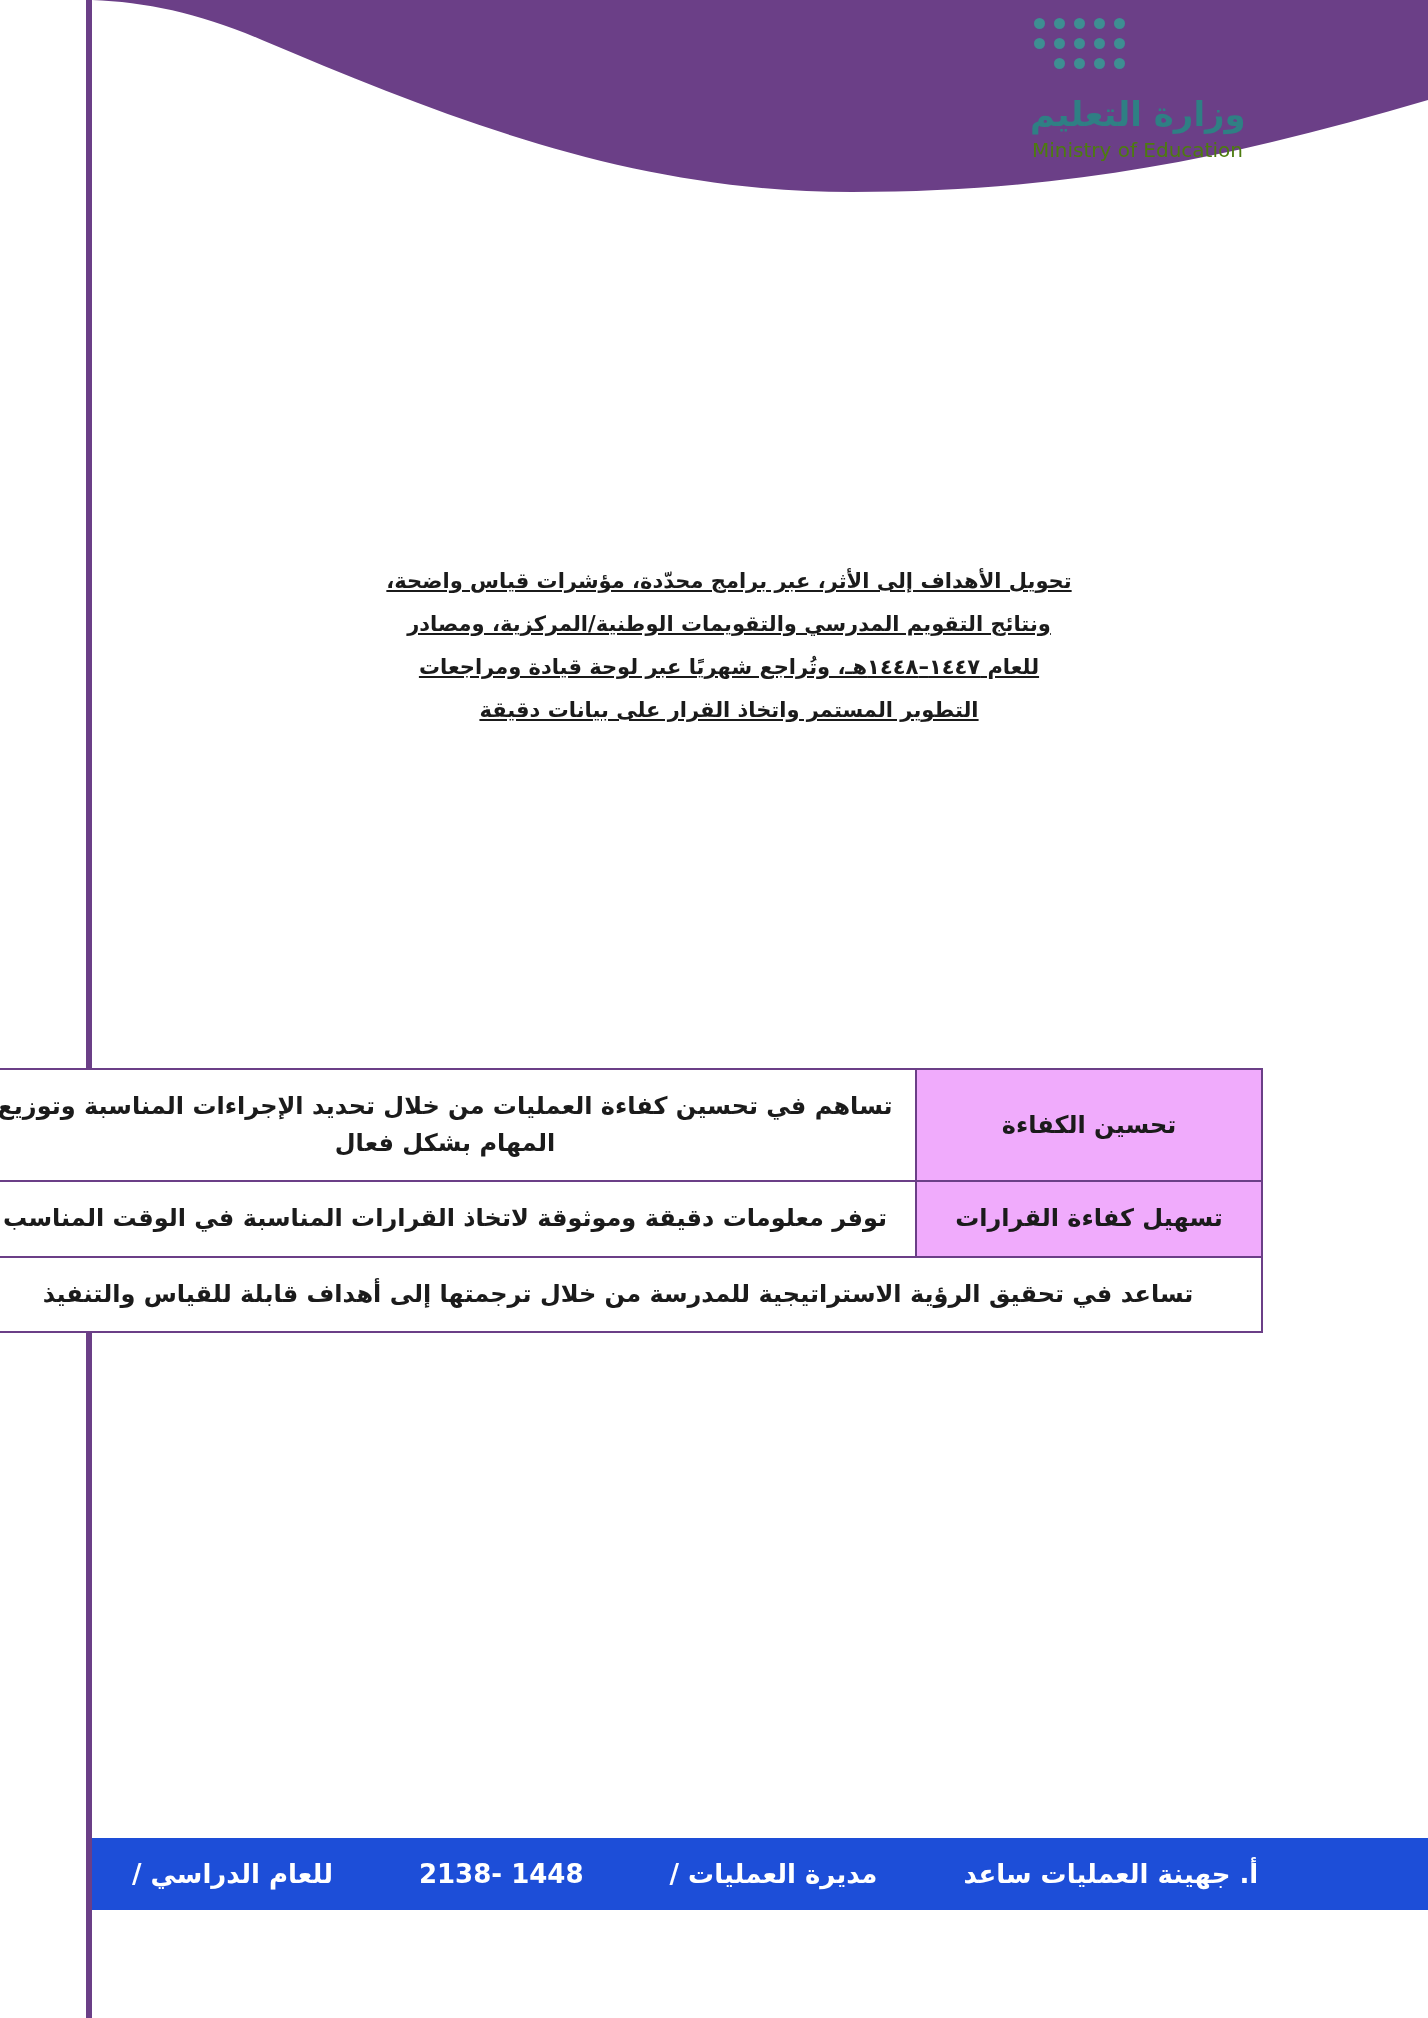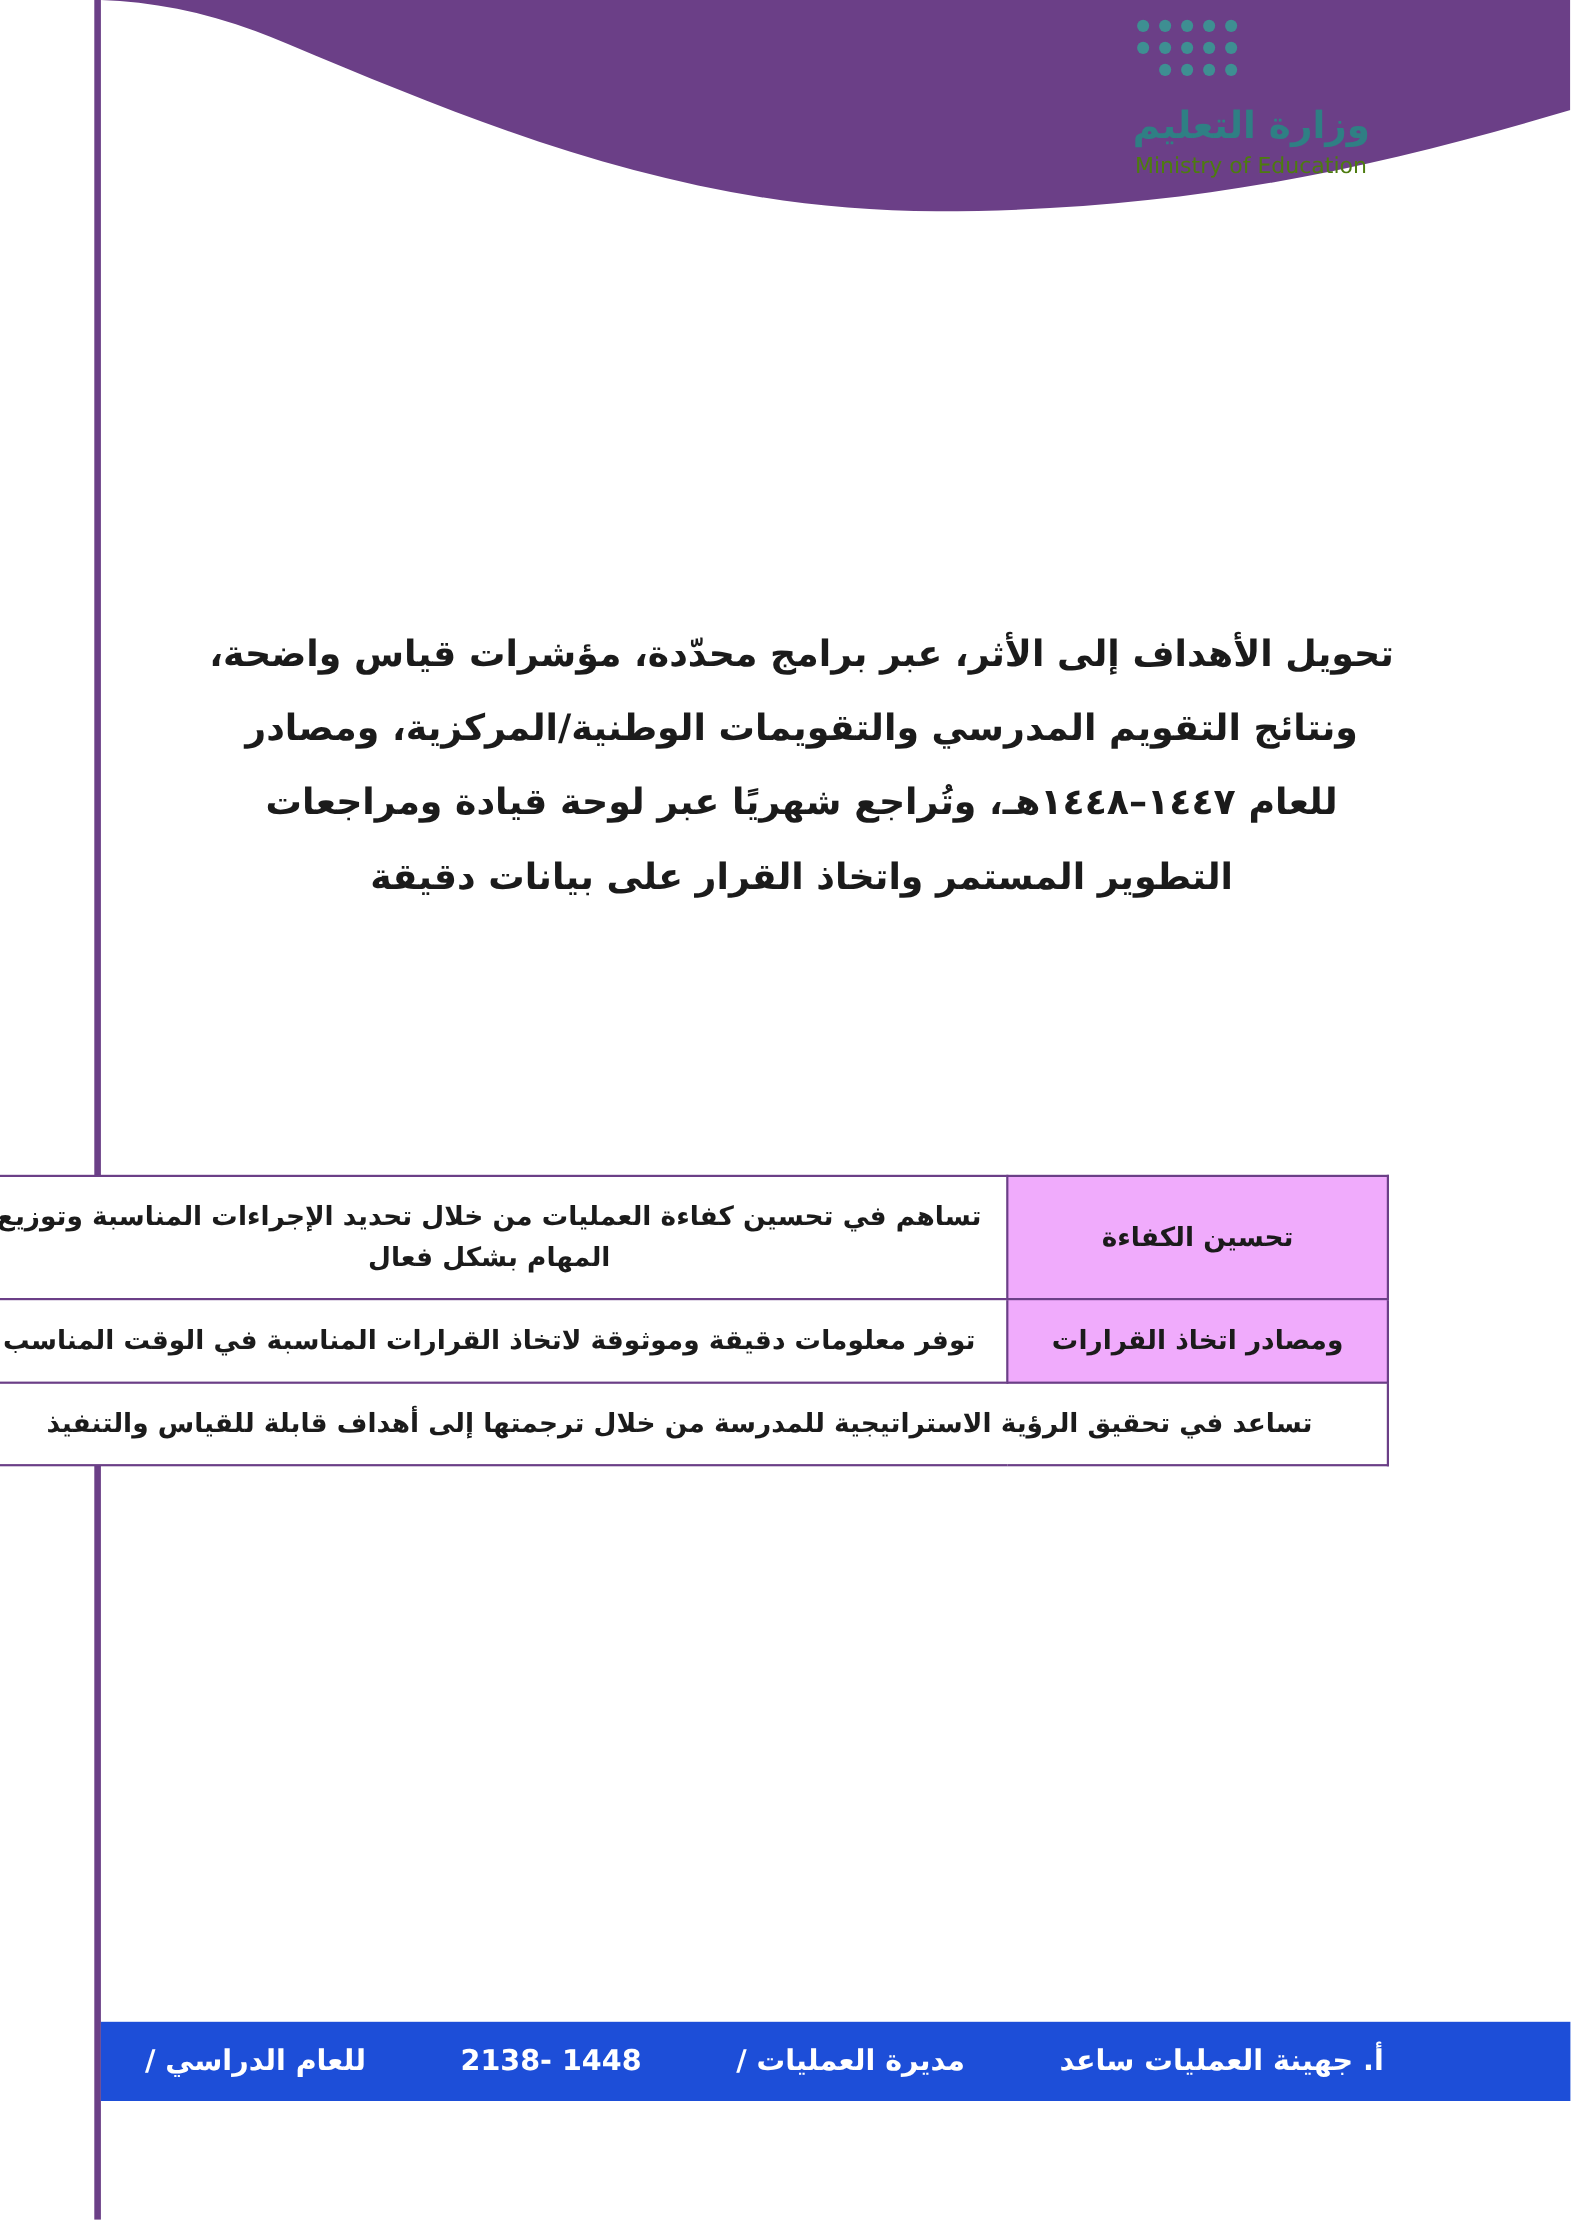--- a/index.html
+++ b/index.html
@@ -88,25 +88,26 @@
   }
 
   
   .intro {
     position: absolute;
     top: 560px;
     right: 90px;
     left: 120px;
     text-align: center;
     direction: rtl;
-    font-size: 33px;
+    font-size: 21px;
     line-height: 2.05;
     font-weight: bold;
     color: #1b1b1b;
     white-space: pre-line;
+    text-decoration: underline;
   }
 
   
   .table-wrap {
     position: absolute;
     top: 1068px;
     right: 165px;
     left: 0px;
     width: 1290px;
     direction: rtl;
@@ -202,21 +203,21 @@
 التطوير المستمر واتخاذ القرار على بيانات دقيقة</div>
 
   <div class="table-wrap">
     <table class="benefits">
       <tbody>
         <tr>
           <td class="label-cell">تحسين الكفاءة</td>
           <td class="desc-cell">تساهم في تحسين كفاءة العمليات من خلال تحديد الإجراءات المناسبة وتوزيع المهام بشكل فعال</td>
         </tr>
         <tr>
-          <td class="label-cell">ومصادر اتخاذ القرارات</td>
+          <td class="label-cell">تسهيل كفاءة القرارات</td>
           <td class="desc-cell">توفر معلومات دقيقة وموثوقة لاتخاذ القرارات المناسبة في الوقت المناسب</td>
         </tr>
         <tr class="wide-row">
           <td class="desc-cell" colspan="2">تساعد في تحقيق الرؤية الاستراتيجية للمدرسة من خلال ترجمتها إلى أهداف قابلة للقياس والتنفيذ</td>
         </tr>
       </tbody>
     </table>
   </div>
 
   <div class="footer">

